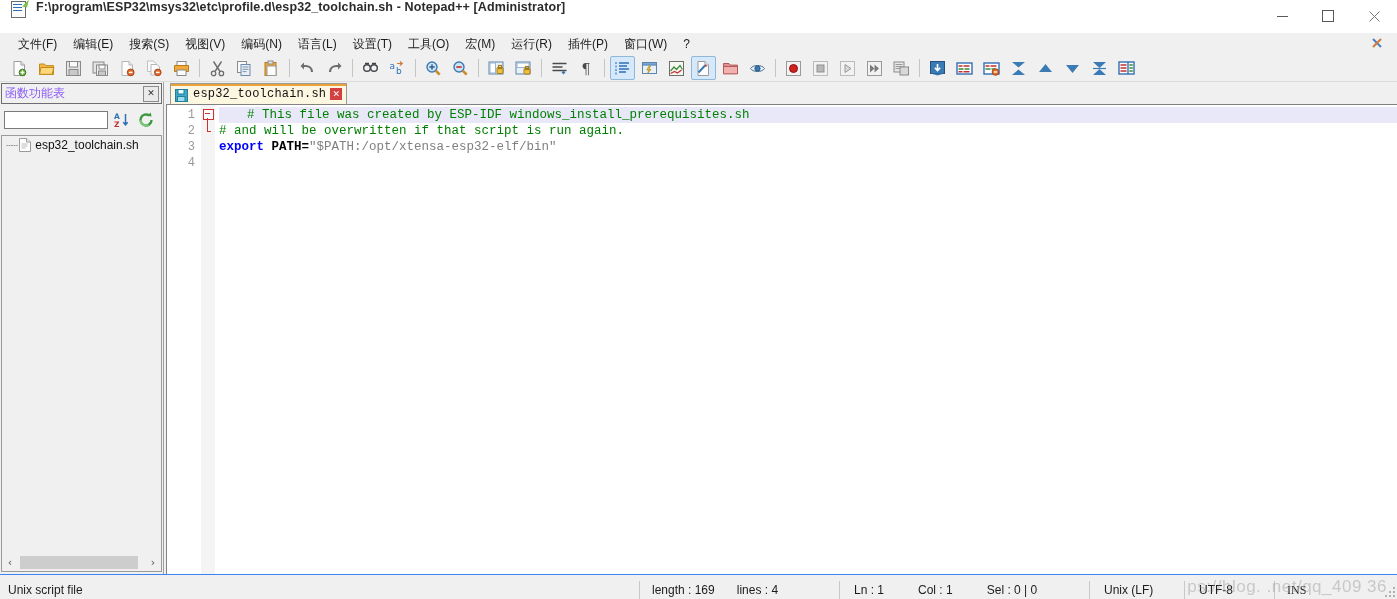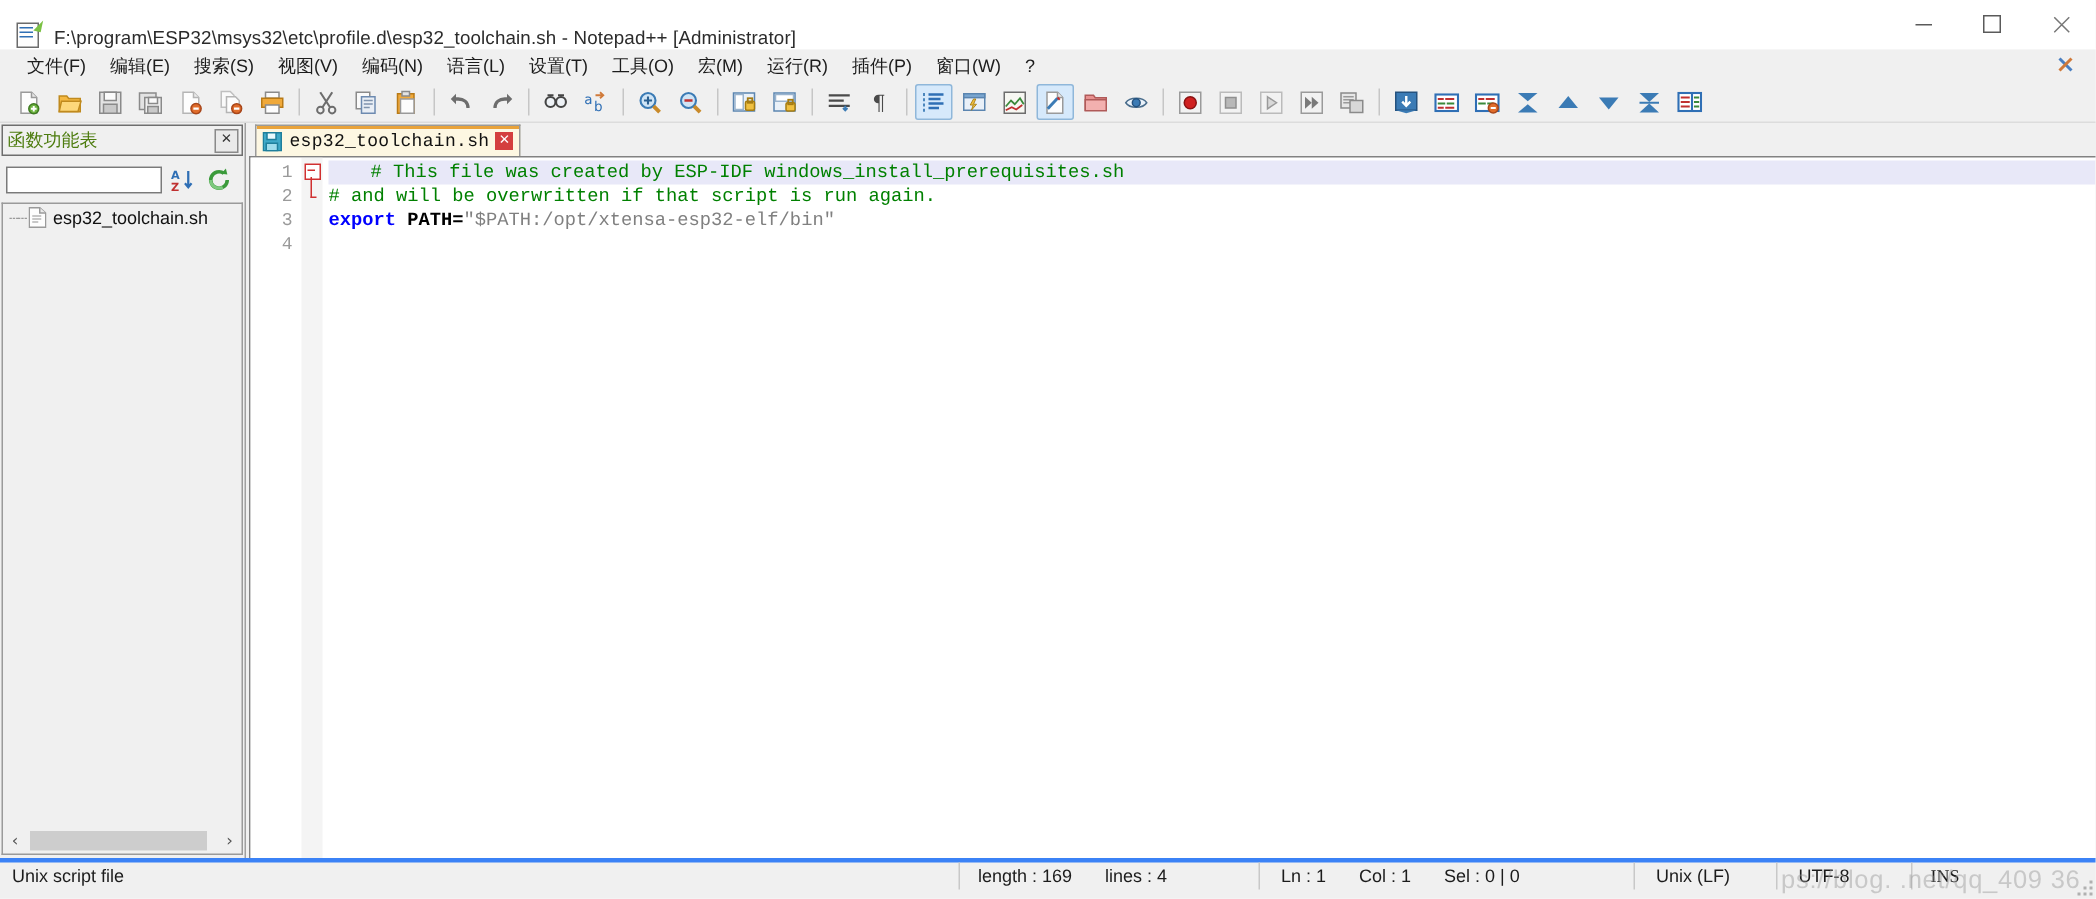--- a/index.html
+++ b/index.html
@@ -5,21 +5,21 @@
   html,body{margin:0;padding:0;}
   body{
     width:1397px;height:599px;overflow:hidden;
     background:#ffffff;
     font-family:"Liberation Sans","DejaVu Sans",sans-serif;
     -webkit-font-smoothing:none;
   }
   .app{position:relative;width:1397px;height:599px;background:#f0f0f0;display:flex;flex-direction:column;}
 
   
-  .titlebar{height:32px;background:#ffffff;display:flex;align-items:flex-end;flex:0 0 32px;border-bottom:1px solid #ffffff;}
+  .titlebar{height:32px;background:#ffffff;display:flex;align-items:flex-start;flex:0 0 32px;border-bottom:1px solid #ffffff;font-weight:bold;}
   .tb-icon{width:18px;height:18px;margin-left:10px;margin-right:8px;position:relative;flex:0 0 18px;}
   .tb-icon .pad{position:absolute;left:1px;top:1px;width:13px;height:15px;background:#fdfdfd;border:1px solid #6b6b6b;}
   .tb-icon .l1,.tb-icon .l2,.tb-icon .l3{position:absolute;left:3px;height:1px;background:#2f6fb5;width:9px;}
   .tb-icon .l1{top:4px}.tb-icon .l2{top:7px}.tb-icon .l3{top:10px}
   .tb-icon .pen{position:absolute;right:0px;top:-1px;width:0;height:0;border-left:5px solid transparent;border-bottom:8px solid #7ac143;transform:rotate(12deg);}
   .tb-title{font-size:12.5px;color:#2b2b2b;white-space:nowrap;letter-spacing:.1px;}
   .wc{margin-left:auto;display:flex;height:32px;}
   .wc div{width:46px;height:32px;display:flex;align-items:center;justify-content:center;color:#5a5a5a;}
   .wc .min i{display:block;width:11px;height:1px;background:#5a5a5a;}
   .wc .max i{display:block;width:10px;height:10px;border:1px solid #5a5a5a;}
@@ -36,21 +36,21 @@
   .tbtn.on{background:#d6e9fb;border:1px solid #8fb7da;}
   .sep{width:1px;height:18px;background:#c6c6c6;margin:0 4px;flex:0 0 1px;}
   .tbtn svg{display:block;}
 
   
   .main{flex:1 1 auto;display:flex;min-height:0;background:#f0f0f0;}
 
   
   .dock{width:163px;flex:0 0 163px;display:flex;flex-direction:column;background:#f0f0f0;border-right:1px solid #a0a0a0;}
   .dock-cap{height:19px;display:flex;align-items:center;border:1px solid #6e6e6e;background:#f0f0f0;margin:1px 1px 0 1px;padding-left:3px;}
-  .dock-cap .cap-t{font-size:12px;color:#4d7c0f;white-space:nowrap;}
+  .dock-cap .cap-t{font-size:12px;color:#8b5cf6;white-space:nowrap;}
   .dock-cap .cap-x{margin-left:auto;width:14px;height:14px;margin-right:2px;border:1px solid #8a8a8a;background:#eaeaea;display:flex;align-items:center;justify-content:center;font-size:9px;color:#333;font-family:"DejaVu Sans",sans-serif;line-height:1;}
   .dock-tools{height:26px;display:flex;align-items:center;padding:3px 2px 0 4px;gap:4px;}
   .dock-search{width:104px;height:18px;border:1px solid #7a7a7a;background:#fff;font-size:11px;padding:0 2px;box-sizing:border-box;outline:none;font-family:"Liberation Sans",sans-serif;}
   .dock-btn{width:20px;height:20px;display:flex;align-items:center;justify-content:center;}
   .dock-tree{flex:1 1 auto;background:#f0f0f0;border:1px solid #9a9a9a;border-bottom:none;margin:2px 1px 0 1px;overflow:hidden;position:relative;}
   .tree-item{display:flex;align-items:center;height:18px;padding-left:4px;font-size:12px;color:#111;white-space:nowrap;}
   .tree-dash{color:#9a9a9a;letter-spacing:-1px;font-size:11px;margin-right:2px;}
   .tree-doc{width:12px;height:14px;margin-right:4px;flex:0 0 12px;}
   .dock-hscroll{height:17px;background:#f0f0f0;border:1px solid #9a9a9a;border-top:none;margin:0 1px 2px 1px;display:flex;align-items:center;}
   .hs-arrow{width:16px;height:15px;display:flex;align-items:center;justify-content:center;color:#555;font-size:11px;font-family:"DejaVu Sans",sans-serif;}
@@ -74,25 +74,25 @@
   .foldtick{position:absolute;left:6px;top:26px;width:4px;height:1px;background:#d03030;}
   .code{flex:1 1 auto;padding-top:2px;padding-left:4px;font-family:"Liberation Mono","DejaVu Sans Mono",monospace;font-size:12.5px;min-width:0;}
   .crow{height:16px;line-height:16px;white-space:pre;}
   .crow.cur{background:#e8e8f8;padding-left:28px;}
   .cm{color:#008000;}
   .kw{color:#0000ff;font-weight:bold;text-align:right;}
   .id{color:#000000;font-weight:bold;}
   .str{color:#808080;}
 
   
-  .statusbar{height:24px;flex:0 0 24px;display:flex;align-items:flex-start;background:#f0f0f0;border-top:3px solid #3b82f6;position:relative;}
+  .statusbar{height:24px;flex:0 0 24px;display:flex;align-items:flex-end;background:#f0f0f0;border-top:1px solid #3b82f6;position:relative;}
   .sb{font-size:12px;color:#1c1c1c;height:18px;display:flex;align-items:center;white-space:nowrap;}
   .sb.s1{width:640px;flex:0 0 640px;padding-left:8px;box-sizing:border-box;border-right:1px solid #c8c8c8;}
   .sb.s2{width:200px;flex:0 0 200px;padding-left:12px;box-sizing:border-box;border-right:1px solid #c8c8c8;display:flex;gap:22px;}
-  .sb.s3{width:250px;flex:0 0 250px;padding-left:14px;box-sizing:border-box;border-right:1px solid #c8c8c8;display:flex;gap:22px;}
+  .sb.s3{width:250px;flex:0 0 250px;padding-left:14px;box-sizing:border-box;border-right:1px solid #c8c8c8;display:flex;gap:34px;}
   .sb.s4{width:95px;flex:0 0 95px;padding-left:14px;box-sizing:border-box;border-right:1px solid #c8c8c8;}
   .sb.s5{width:90px;flex:0 0 90px;padding-left:14px;box-sizing:border-box;border-right:1px solid #c8c8c8;}
   .sb.s6{flex:1 1 auto;padding-left:12px;box-sizing:border-box;font-family:Liberation Serif, serif;}
   .grip{position:absolute;right:2px;bottom:2px;width:12px;height:12px;}
   .grip i{position:absolute;width:2px;height:2px;background:#b0b0b0;}
 
   
   .wm{position:absolute;right:10px;bottom:2px;font-size:17px;color:rgba(150,150,150,.45);font-family:"Liberation Sans",sans-serif;letter-spacing:.5px;pointer-events:none;white-space:nowrap;}
 </style>
 </head>

